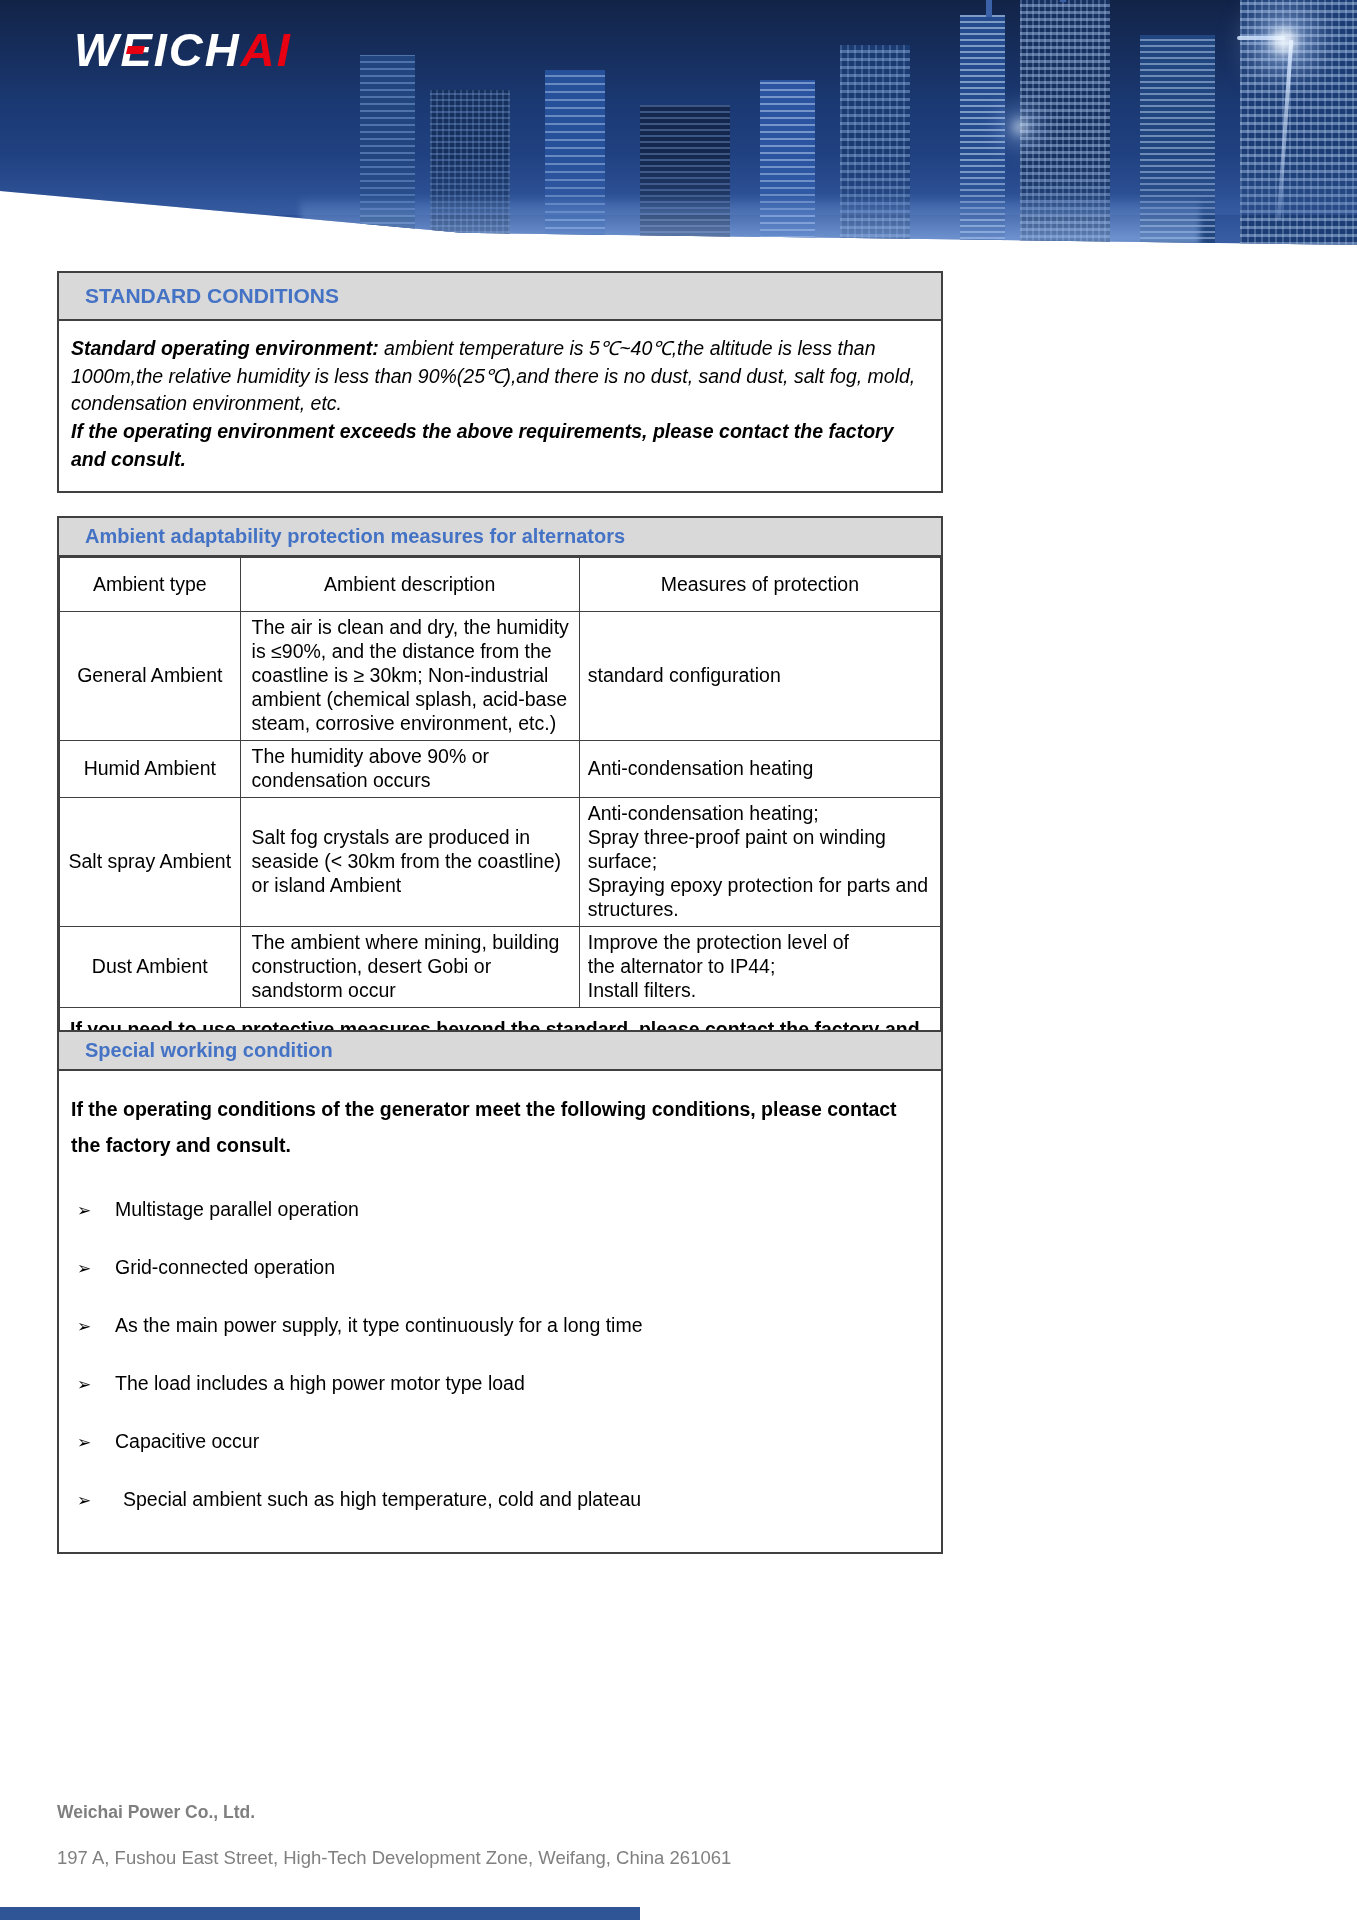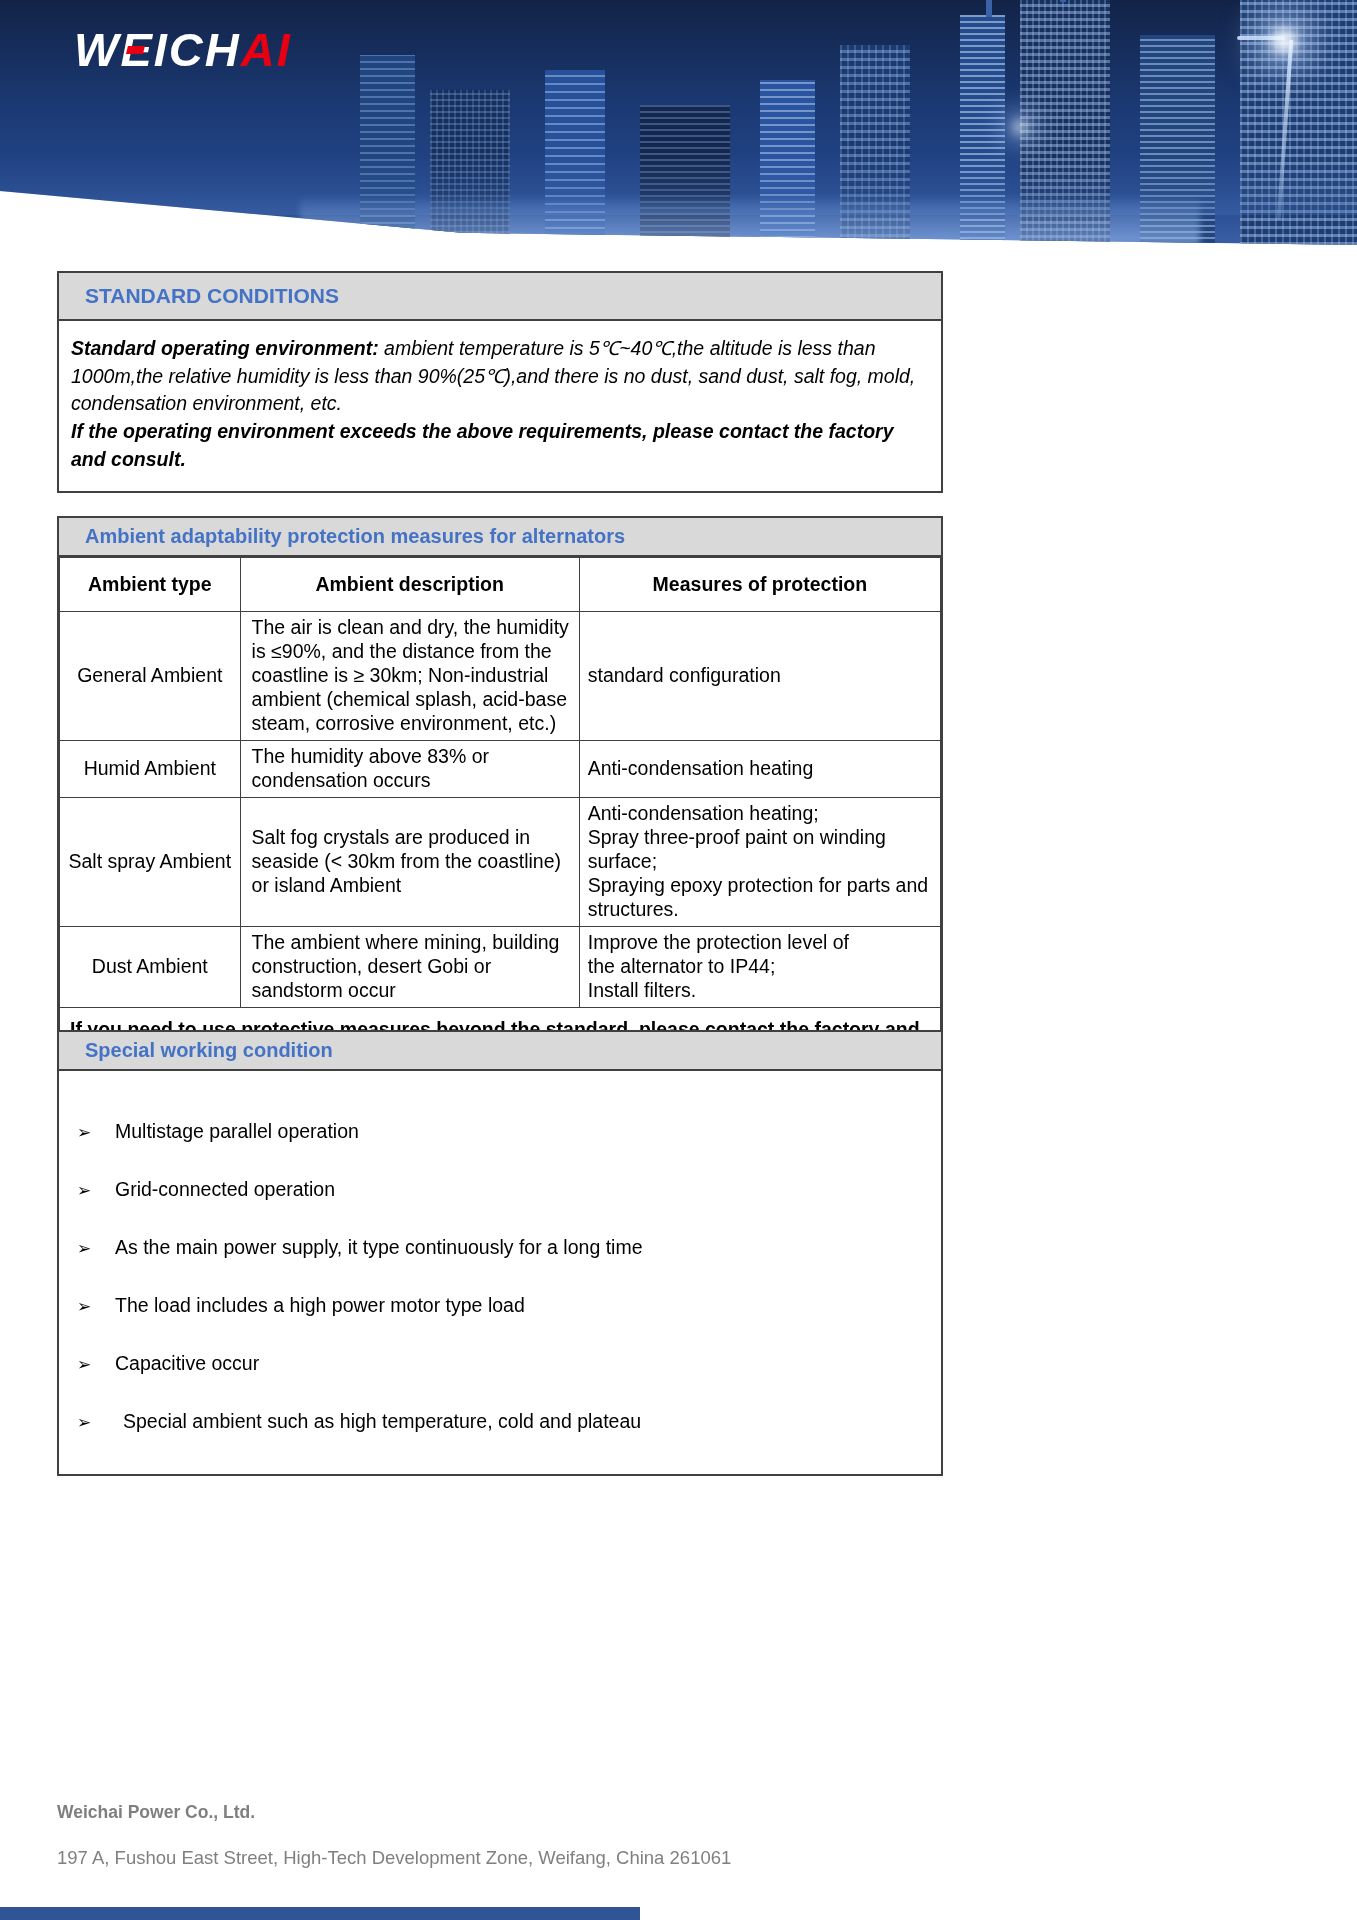--- a/index.html
+++ b/index.html
@@ -71,21 +71,21 @@
              font-weight:bold; font-size:21px; padding:11px 10px 11px 26px; }
   .box-bar.slim { padding:7px 2px 7px 26px; font-size:20px; }
 
   #box-standard { top:271px; }
   #box-standard .body { padding:14px 12px 18px 12px; font-size:19.5px; line-height:1.42;font-style:italic; }
   #box-standard .note { font-weight:bold; }
 
   #box-ambient { top:516px; }
   table.amb { width:100%; border-collapse:collapse; font-size:19.5px; }
   table.amb th, table.amb td { border:1.5px solid #404040; padding:4px 8px; vertical-align:middle; }
-  table.amb th { font-weight:bold; text-align:center; height:38px;margin-top:20px; }
+  table.amb th { font-weight:normal; text-align:center; height:38px;margin-top:20px; }
   table.amb td.c-type { text-align:center; width:20.5%; }
   table.amb td.c-desc { width:38.5%; line-height:1.23; padding-left:11px; }
   table.amb td.c-meas { width:41%; line-height:1.23; white-space:pre-line; vertical-align:middle; }
   table.amb tr.footnote td { font-weight:bold; padding:10px 10px; }
   table.amb tr { height:54px; }
   table.amb tr.r-general { height:116px; }
   table.amb tr.r-salt { height:108px; }
   table.amb tr.r-dust { height:74px; }
 
   #box-special { top:1030px; }
@@ -157,21 +157,21 @@
           <th>Ambient description</th>
           <th>Measures of protection</th>
         </tr>
         <tr class="r-general">
           <td class="c-type">General Ambient</td>
           <td class="c-desc">The air is clean and dry, the humidity is ≤90%, and the distance from the coastline is ≥ 30km; Non-industrial ambient  (chemical splash, acid-base steam, corrosive environment, etc.)</td>
           <td class="c-meas">standard configuration</td>
         </tr>
         <tr>
           <td class="c-type">Humid Ambient</td>
-          <td class="c-desc">The humidity above 83% or condensation occurs</td>
+          <td class="c-desc">The humidity above 90% or condensation occurs</td>
           <td class="c-meas">Anti-condensation heating</td>
         </tr>
         <tr class="r-salt">
           <td class="c-type">Salt spray Ambient</td>
           <td class="c-desc">Salt fog crystals are produced in seaside (&lt; 30km from the coastline) or island Ambient</td>
           <td class="c-meas">Anti-condensation heating;
 Spray three-proof paint on winding surface;
 Spraying epoxy protection for parts and structures.</td>
         </tr>
         <tr class="r-dust">
@@ -186,20 +186,21 @@
         </tr>
       </tbody>
     </table>
   </div>
 
   <div class="box" id="box-special">
     <div class="box-bar slim">
       <span>Special working condition</span>
     </div>
     <div class="body">
+      <div class="intro">If the operating conditions of the generator meet the following conditions, please contact the factory and consult.</div>
       <div class="bullet">
         <span class="glyph">➢</span>
         <span class="txt">Multistage parallel operation</span>
       </div>
       <div class="bullet">
         <span class="glyph">➢</span>
         <span class="txt">Grid-connected operation</span>
       </div>
       <div class="bullet">
         <span class="glyph">➢</span>

